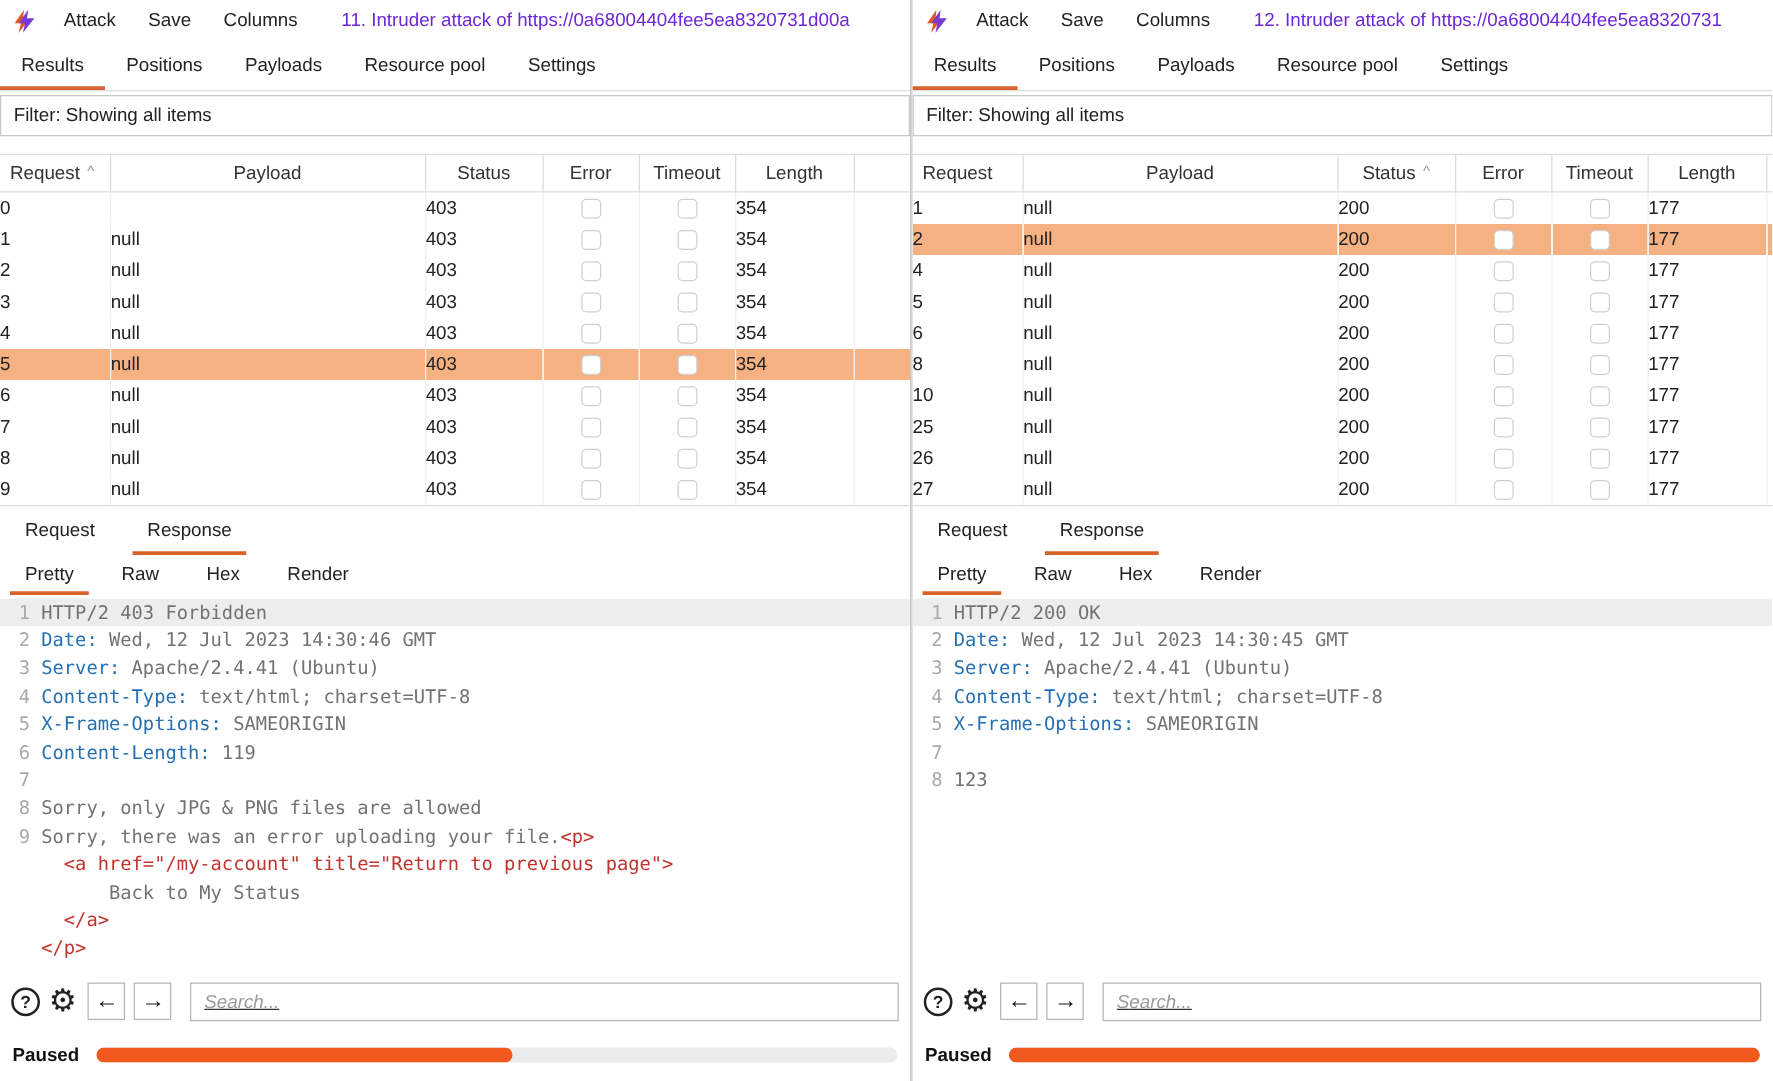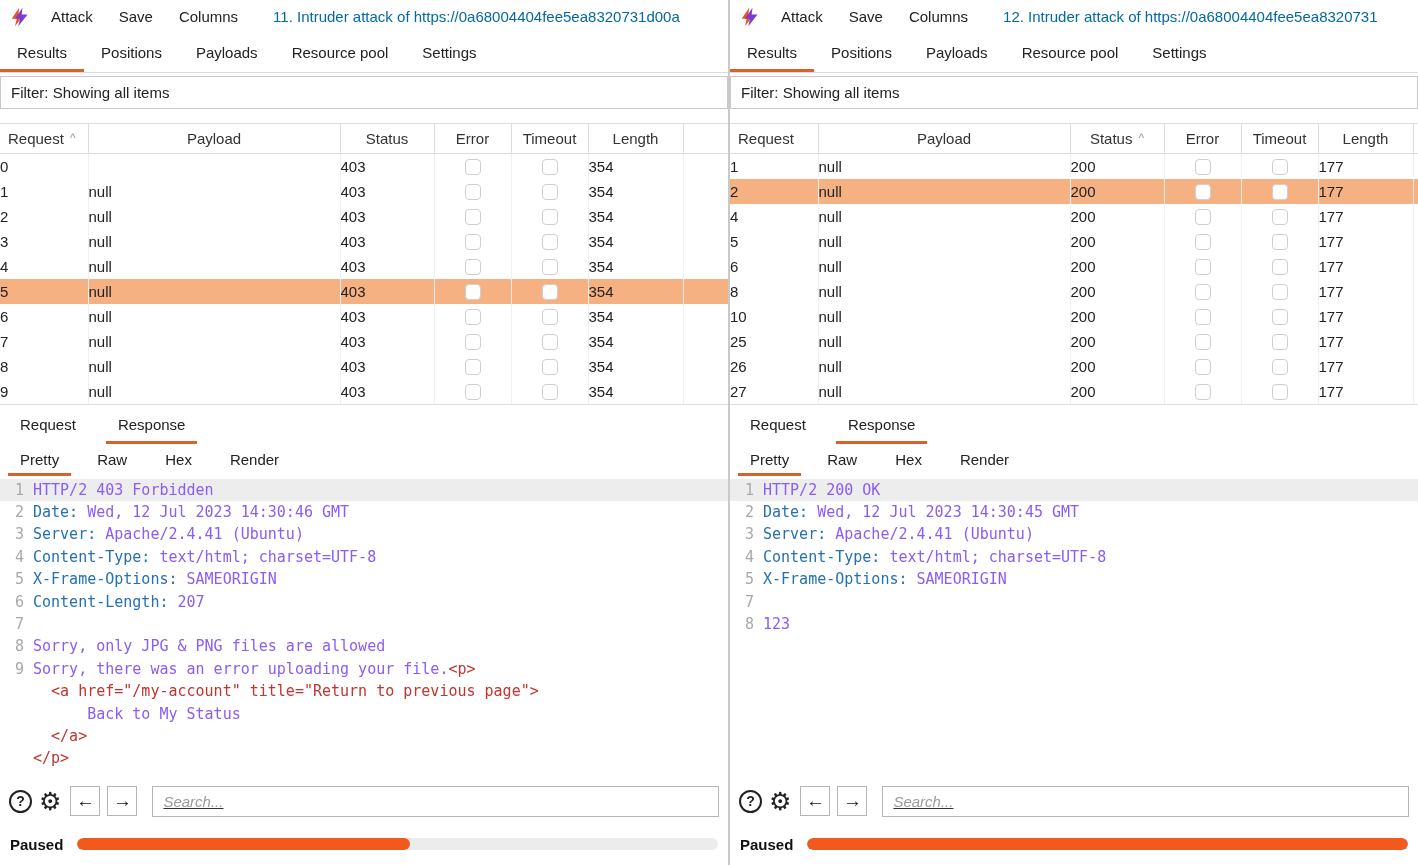--- a/index.html
+++ b/index.html
@@ -18,21 +18,21 @@
     font-family:"Liberation Sans",sans-serif;font-size:15px;
   }
   .window{height:865px;display:flex;flex-direction:column;background:#fff;overflow:hidden;}
   .w0{width:729px;border-right:1px solid #c9c9c9;}
   .w1{width:689px;border-left:1px solid #c9c9c9;}
 
   
   .titlebar{height:33px;flex:0 0 auto;display:flex;align-items:center;padding:0 8px;}
   .bolt{width:20px;height:20px;margin:0 8px 0 2px;flex:0 0 auto;}
   .menu{padding:0 13px;white-space:nowrap;cursor:default;}
-  .wintitle{margin-left:22px;color:#0369a1;white-space:nowrap;overflow:hidden;flex:1;}
+  .wintitle{margin-left:22px;color:#6d28d9;white-space:nowrap;overflow:hidden;flex:1;}
 
   
   .tabs{display:flex;border-bottom:1px solid #dcdcdc;flex:0 0 auto;}
   .tab{padding:11px 17px 8px 17px;border-bottom:3px solid transparent;white-space:nowrap;cursor:default;}
   .tab.active{border-bottom-color:var(--accent);}
 
   
   .filter{flex:0 0 auto;margin-top:3px;height:33px;border:1px solid #c8c8c8;
           display:flex;align-items:center;padding-left:10px;cursor:default;}
 
@@ -66,21 +66,21 @@
   .vtab.active{border-bottom-color:var(--accent);}
 
   
   .code{flex:1 1 auto;overflow:hidden;padding-top:3px;
         font-family:"DejaVu Sans Mono",monospace;font-size:15px;line-height:22.4px;color:#1a1a1a;}
   .cl{white-space:pre;}
   .cl.hl{background:#ededed;}
   .ln{display:inline-block;width:24px;text-align:right;color:var(--ln);margin-right:9px;}
   .k{color:var(--key);}
   .t{color:var(--tag);}
-  .p{color:#8b5cf6;}
+  .p{color:#737373;}
 
   
   .toolbar{flex:0 0 auto;height:44px;display:flex;align-items:center;padding:0 9px;gap:7px;}
   .help{width:23px;height:23px;border:2px solid #222;border-radius:50%;display:flex;align-items:center;
         justify-content:center;font-weight:bold;font-size:14px;color:#222;cursor:default;}
   .gear{font-size:25px;line-height:1;color:#222;cursor:default;margin-right:2px;}
   .navbtn{width:30px;height:30px;border:1px solid #b5b5b5;background:#fff;display:flex;align-items:center;
           justify-content:center;font-size:19px;font-weight:bold;color:#111;cursor:default;}
   .search{flex:1;height:31px;border:1px solid #b5b5b5;margin-left:8px;padding:0 10px;font-size:15px;
           font-family:"Liberation Sans",sans-serif;outline:none;color:#333;text-decoration:underline;}
@@ -242,21 +242,21 @@
     <span class="vtab">Hex</span>
     <span class="vtab">Render</span>
   </div>
 
   <div class="code">
       <div class="cl hl"><span class="ln">1</span><span class="p">HTTP/2 403 Forbidden</span></div>
       <div class="cl"><span class="ln">2</span><span class="k">Date:</span><span class="p"> Wed, 12 Jul 2023 14:30:46 GMT</span></div>
       <div class="cl"><span class="ln">3</span><span class="k">Server:</span><span class="p"> Apache/2.4.41 (Ubuntu)</span></div>
       <div class="cl"><span class="ln">4</span><span class="k">Content-Type:</span><span class="p"> text/html; charset=UTF-8</span></div>
       <div class="cl"><span class="ln">5</span><span class="k">X-Frame-Options:</span><span class="p"> SAMEORIGIN</span></div>
-      <div class="cl"><span class="ln">6</span><span class="k">Content-Length:</span><span class="p"> 207</span></div>
+      <div class="cl"><span class="ln">6</span><span class="k">Content-Length:</span><span class="p"> 119</span></div>
       <div class="cl"><span class="ln">7</span>&nbsp;</div>
       <div class="cl"><span class="ln">8</span><span class="p">Sorry, only JPG &amp; PNG files are allowed</span></div>
       <div class="cl"><span class="ln">9</span><span class="p">Sorry, there was an error uploading your file.</span><span class="t">&lt;p&gt;</span></div>
       <div class="cl"><span class="ln"></span><span class="t">  &lt;a href="/my-account" title="Return to previous page"&gt;</span></div>
       <div class="cl"><span class="ln"></span><span class="p">      Back to My Status</span></div>
       <div class="cl"><span class="ln"></span><span class="t">  &lt;/a&gt;</span></div>
       <div class="cl"><span class="ln"></span><span class="t">&lt;/p&gt;</span></div>
     </div>
 
   <div class="toolbar">

